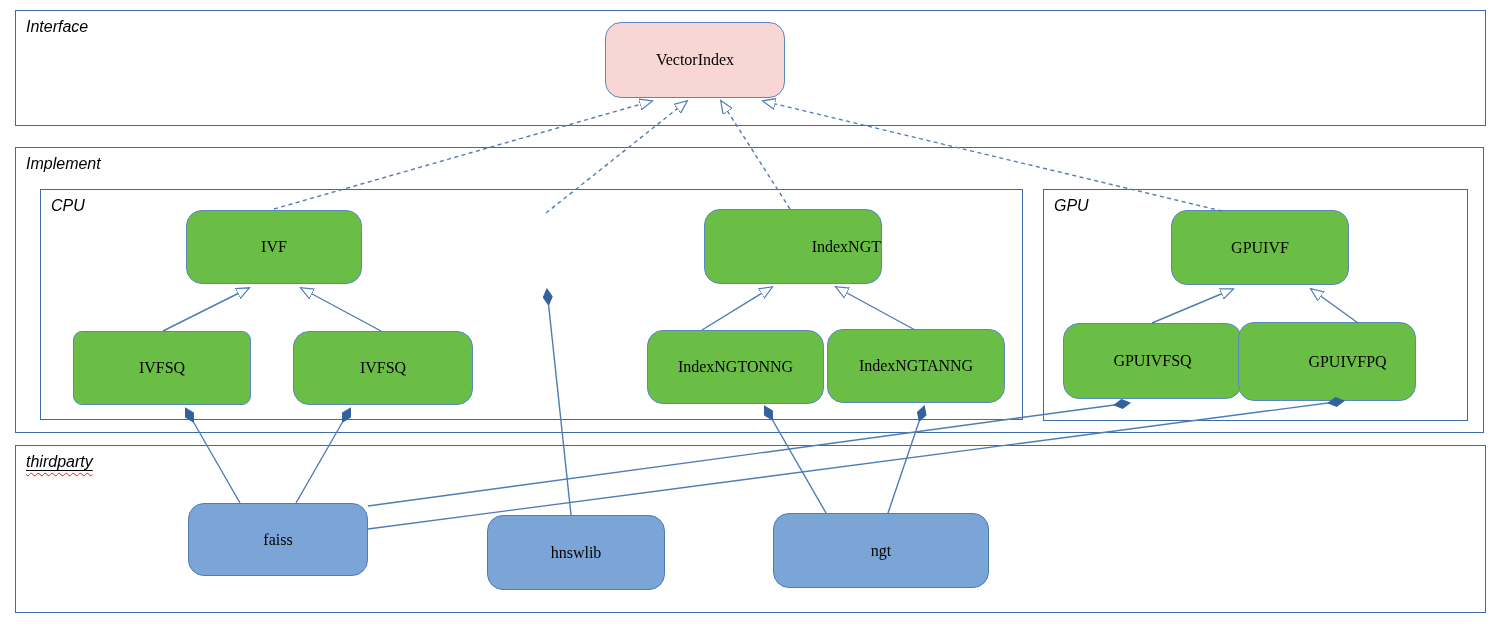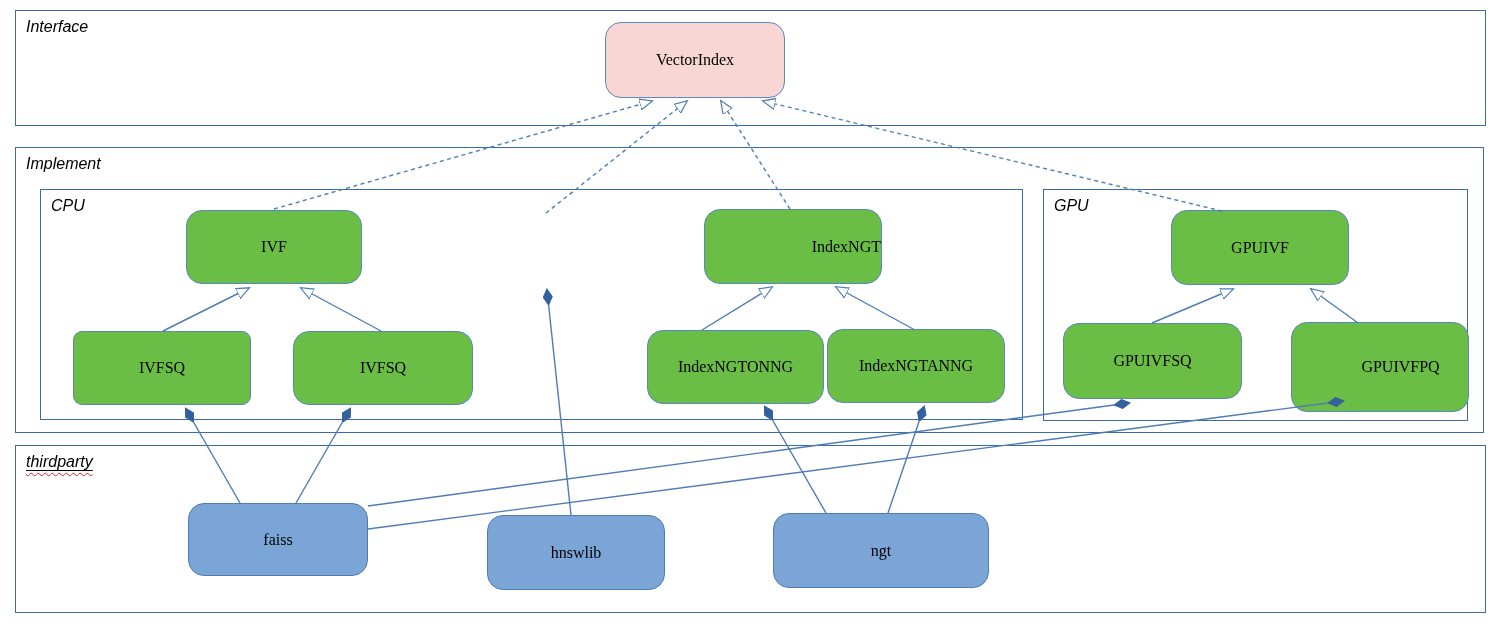--- a/index.html
+++ b/index.html
@@ -77,21 +77,21 @@
   <div class="node green" style="left:827px;top:329px;width:178px;height:74px;">
     <span>IndexNGTANNG</span>
   </div>
 
   <div class="node green" style="left:1171px;top:210px;width:178px;height:75px;">
     <span>GPUIVF</span>
   </div>
   <div class="node green" style="left:1063px;top:323px;width:179px;height:76px;">
     <span>GPUIVFSQ</span>
   </div>
-  <div class="node green" style="left:1291px;top:322px;width:178px;height:90px;padding-left:41px;">
+  <div class="node green" style="left:1238px;top:322px;width:178px;height:79px;padding-left:41px;">
     <span>GPUIVFPQ</span>
   </div>
 
   <div class="node blue" style="left:188px;top:503px;width:180px;height:73px;">
     <span>faiss</span>
   </div>
   <div class="node blue" style="left:487px;top:515px;width:178px;height:75px;">
     <span>hnswlib</span>
   </div>
   <div class="node blue" style="left:773px;top:513px;width:216px;height:75px;">

